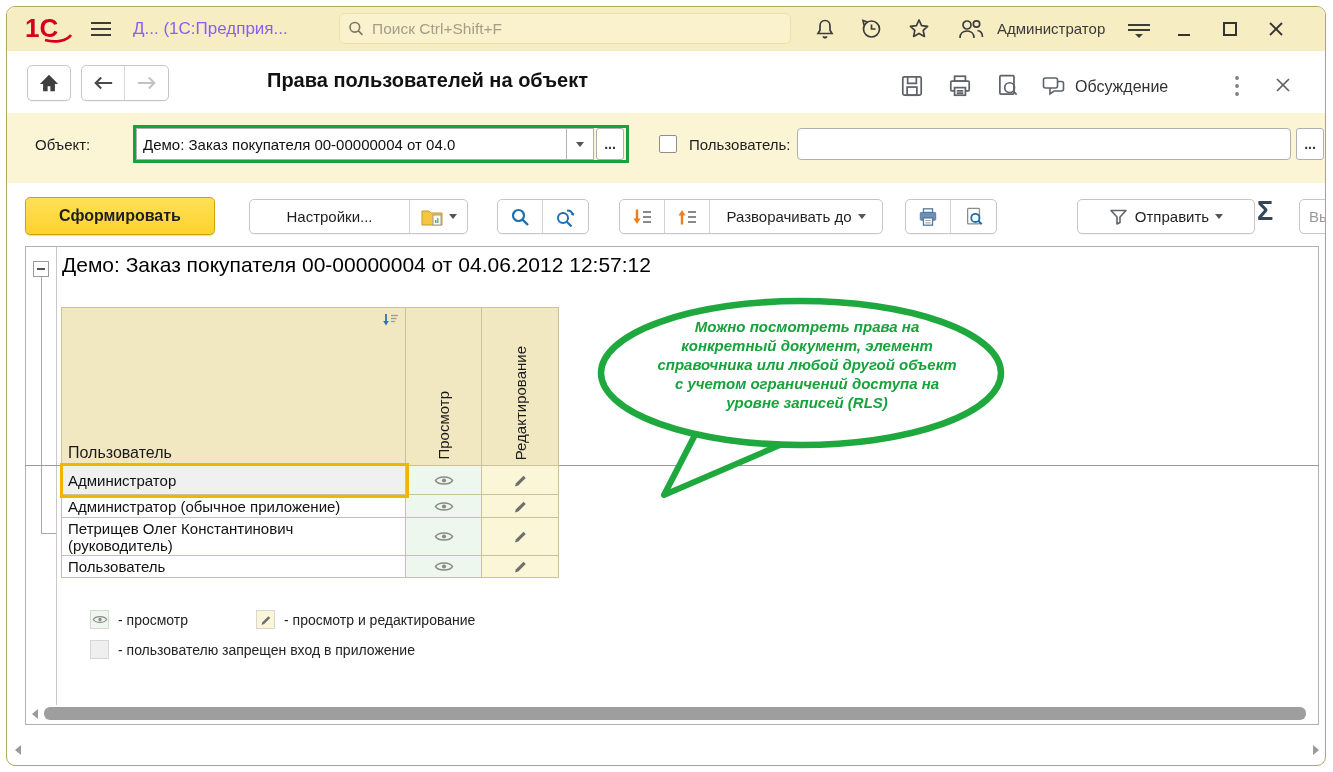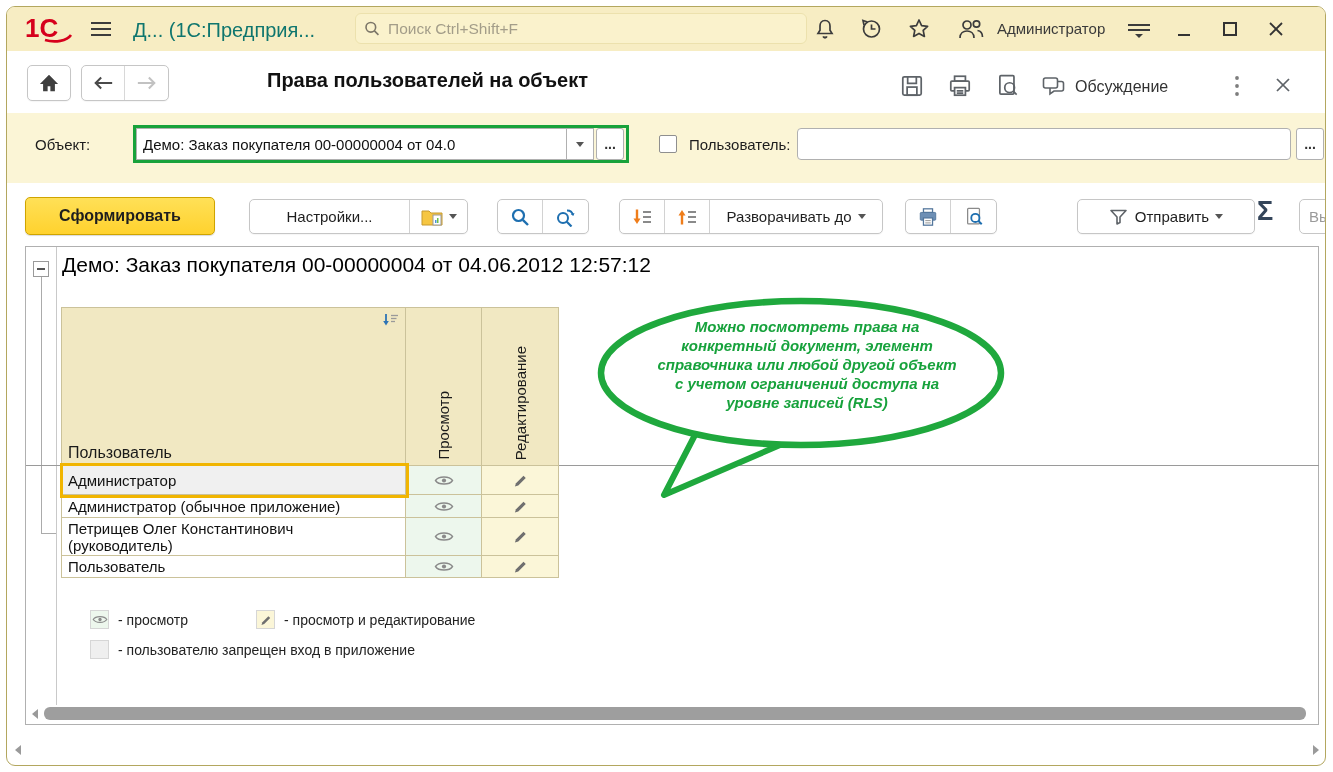--- a/index.html
+++ b/index.html
@@ -4,23 +4,23 @@
 <style>
   * { box-sizing: border-box; margin: 0; padding: 0; }
   body { font-family: "Liberation Sans", "DejaVu Sans", sans-serif; background:#fff; }
   .stage { position:relative; width:1333px; height:772px; background:#fff; overflow:hidden; }
   .window { position:absolute; left:6px; top:6px; width:1320px; height:760px;
             border:1.5px solid #b3a75f; border-radius:9px; background:#fff; overflow:hidden; }
 
   
   .titlebar { position:absolute; left:0; top:0; right:0; height:44px; background:#f7edc3; }
   .titlebar .abs { position:absolute; }
-  .app-title { left:126px; top:12px; font-size:20px; color:#0f766e; white-space:nowrap; }
+  .app-title { left:126px; top:12px; font-size:17px; color:#8b5cf6; white-space:nowrap; }
   .searchbox { left:332px; top:6px; width:452px; height:31px; background:#faf2cc;
-               border:1px solid #ece1ad; border-radius:6px; display:flex; align-items:center; padding:0 8px;margin-left:16px; }
+               border:1px solid #ece1ad; border-radius:6px; display:flex; align-items:center; padding:0 8px; }
   .searchbox input { border:none; outline:none; background:transparent; font-size:15.5px; color:#555;
                width:100%; margin-left:8px; font-family:inherit; }
   .searchbox input::placeholder { color:#a39d89; }
   .username { left:990px; top:13px; font-size:15px; color:#3a3a3a; }
   .tb-btn { cursor:default; }
 
   
   .row2 { position:absolute; left:0; top:44px; right:0; height:62px; background:#fff; }
   .row2 .abs { position:absolute;text-align:center; }
   .btn { background:#fff; border:1px solid #c6c6c6; border-radius:5px; display:flex;

